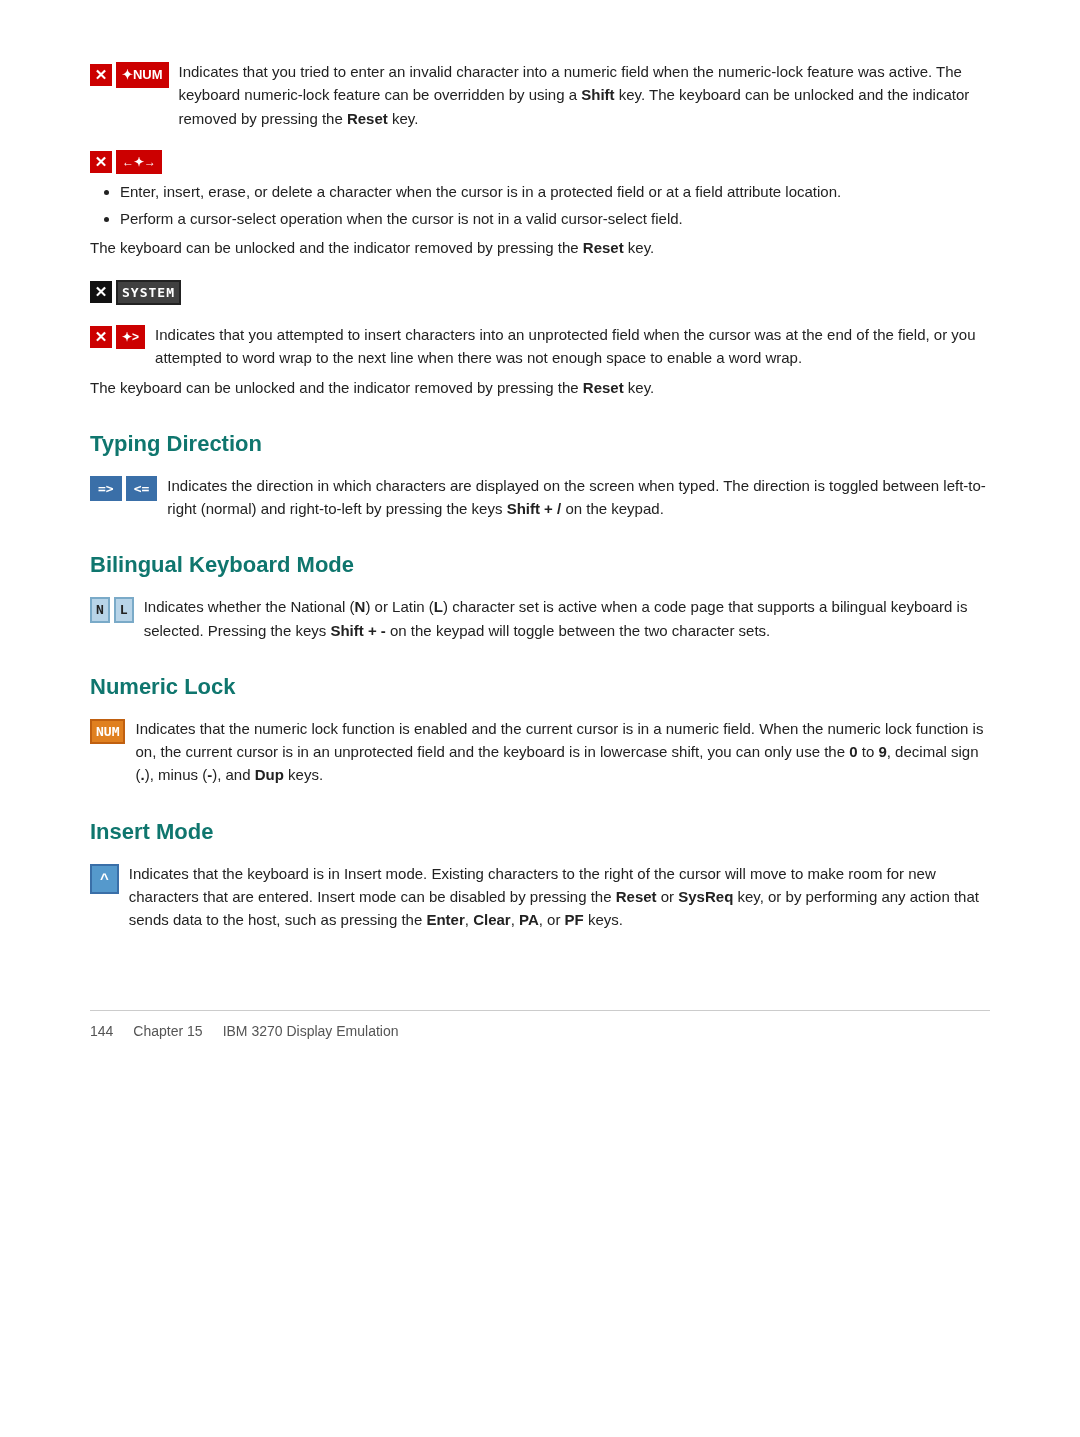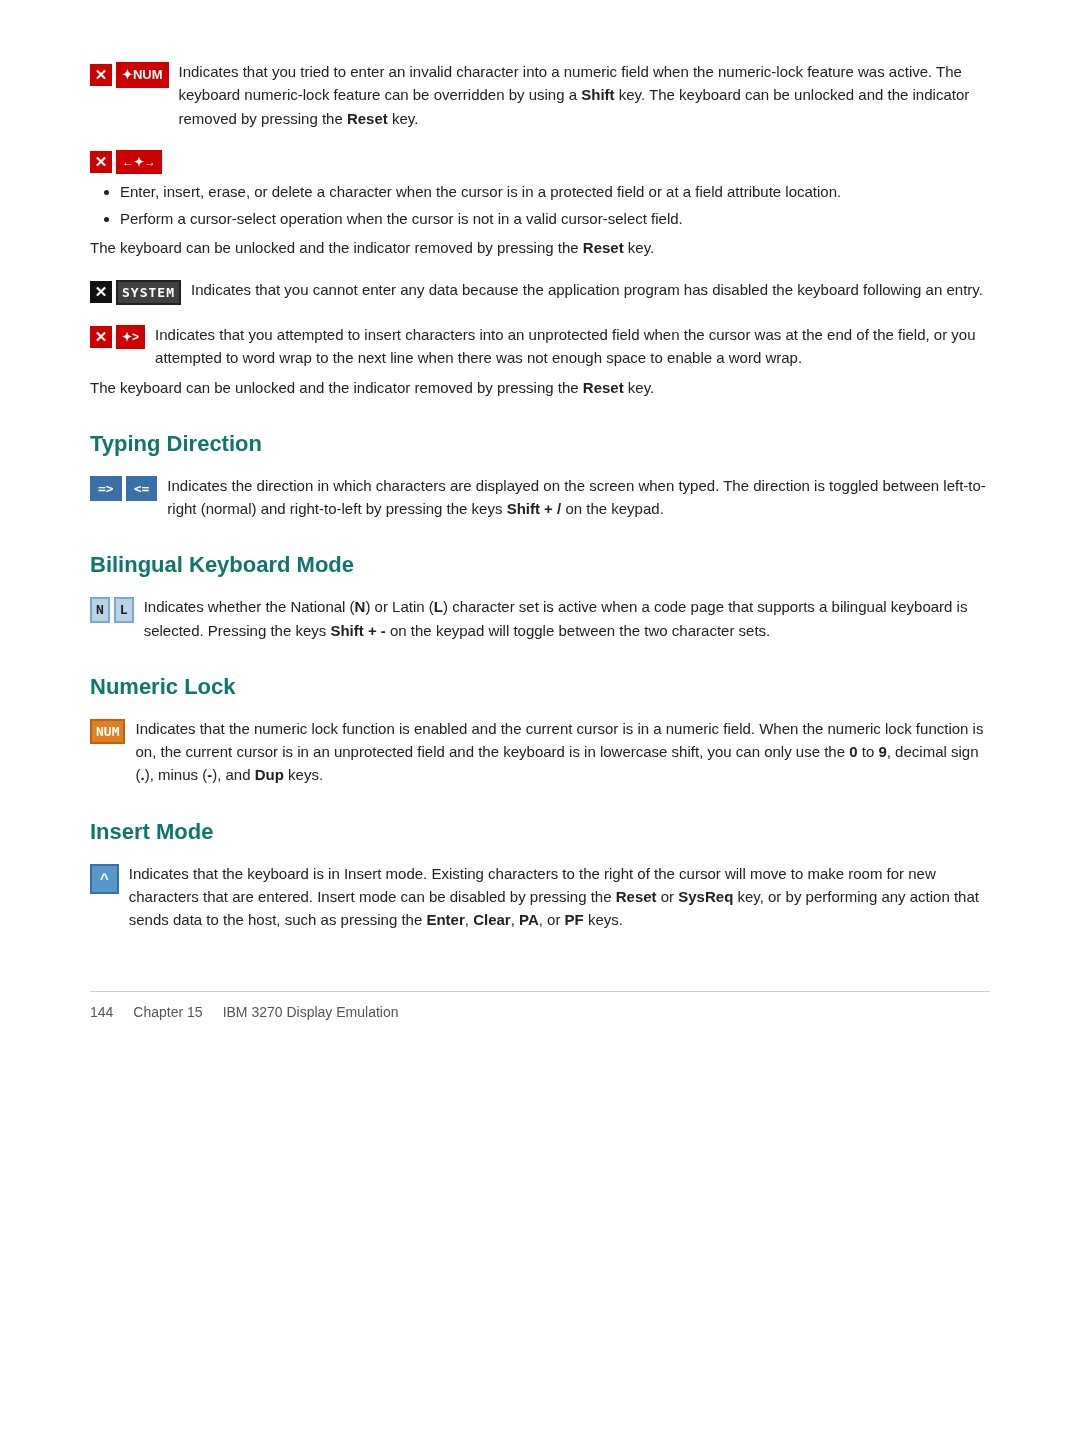--- a/index.html
+++ b/index.html
@@ -115,21 +115,21 @@
       line-height: 1.55;
     }
     .section-heading {
       font-size: 22px;
       font-weight: bold;
       color: #0f766e;
       margin-top: 28px;
       margin-bottom: 14px;
     }
     .footer {
-      margin-top: 60px;
+      margin-top: 79px;
       font-size: 14px;
       color: #555;
       border-top: 1px solid #ccc;
       padding-top: 10px;
       display: flex;
       gap: 20px;
     }
   </style>
 </head>
 <body>
@@ -159,23 +159,20 @@
   </ul>
   <p class="body-text">The keyboard can be unlocked and the indicator removed by pressing the <b>Reset</b> key.</p>
 </div>
 
 <div class="section-block">
   <div class="indicator-row">
     <div class="indicator-icons">
       <span class="x-symbol" style="background:#111;border-color:#111;">✕</span>
       <span class="icon-badge black-bg">SYSTEM</span>
     </div>
-    <span class="body-text">
-      Indicates that you cannot enter any data because the application program has disabled the keyboard following an entry.
-    </span>
   </div>
 </div>
 
 <div class="section-block">
   <div class="indicator-row">
     <div class="indicator-icons">
       <span class="x-symbol">✕</span>
       <span class="icon-badge red-bg" style="font-size:12px;">✦&gt;</span>
     </div>
     <span class="body-text">

